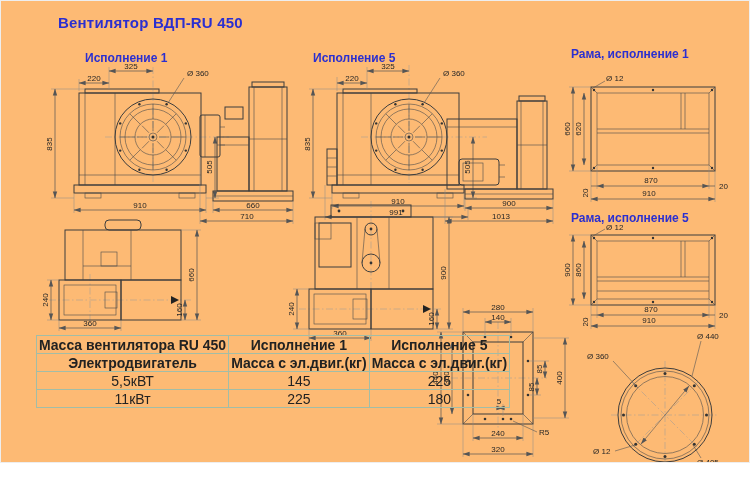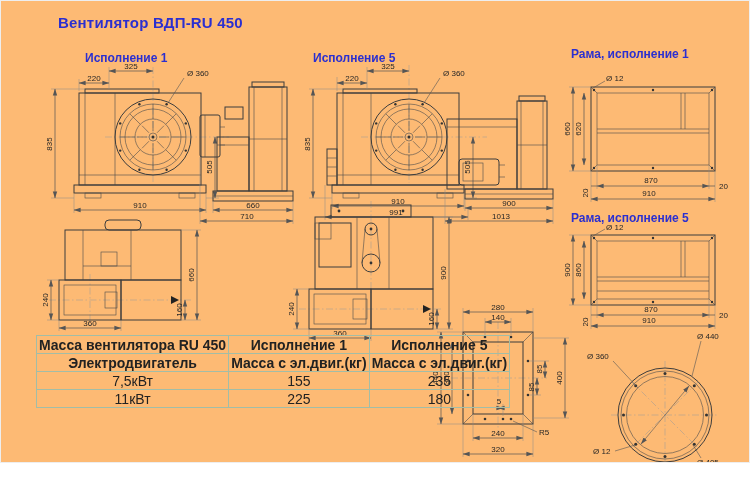--- a/index.html
+++ b/index.html
@@ -477,23 +477,23 @@
         <td>Масса вентилятора RU 450</td>
         <td>Исполнение 1</td>
         <td>Исполнение 5</td>
       </tr>
       <tr class="hd">
         <td>Электродвигатель</td>
         <td>Масса с эл.двиг.(кг)</td>
         <td>Масса с эл.двиг.(кг)</td>
       </tr>
       <tr>
-        <td>7,5кВт</td>
-        <td>155</td>
-        <td>235</td>
+        <td>5,5кВТ</td>
+        <td>145</td>
+        <td>225</td>
       </tr>
       <tr>
         <td>11кВт</td>
         <td>225</td>
         <td>180</td>
       </tr>
     </tbody>
       </table>
   </div>
 

